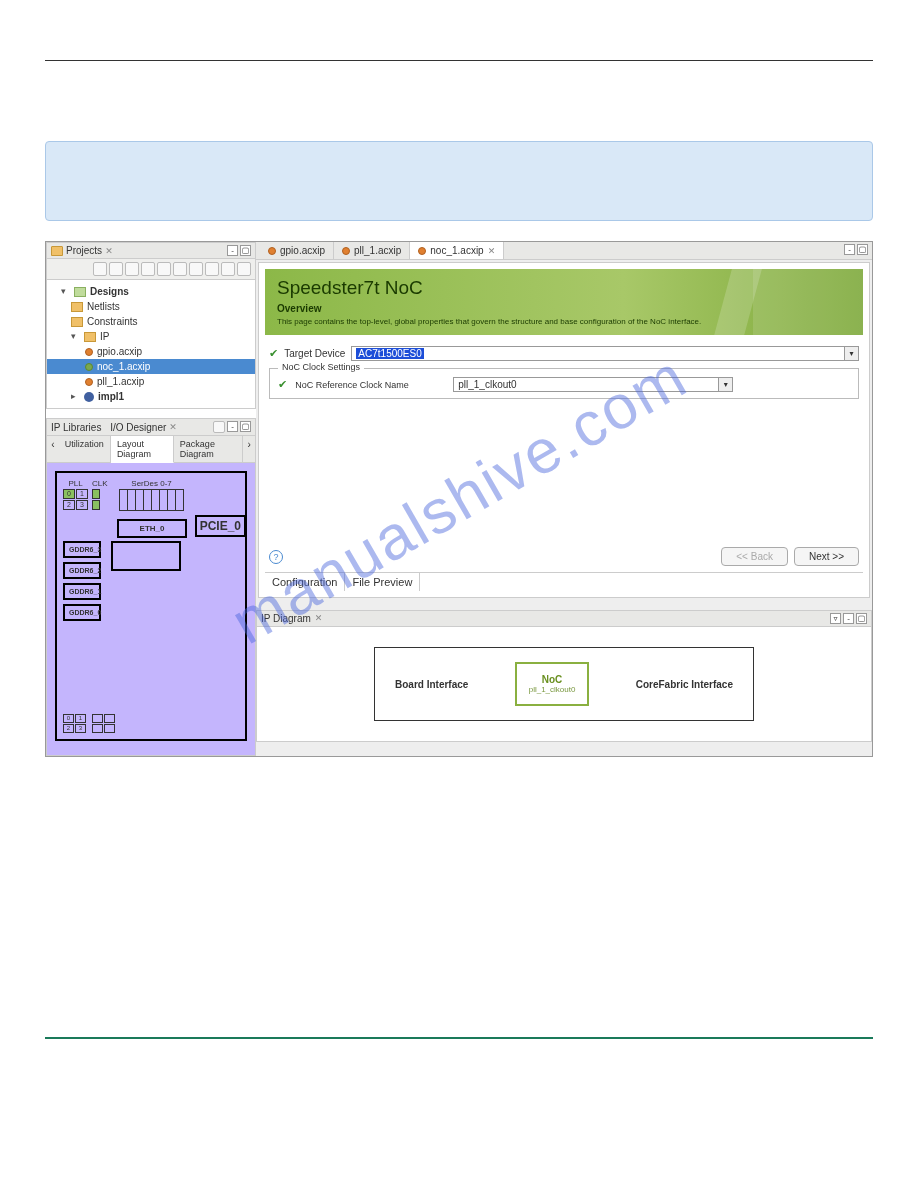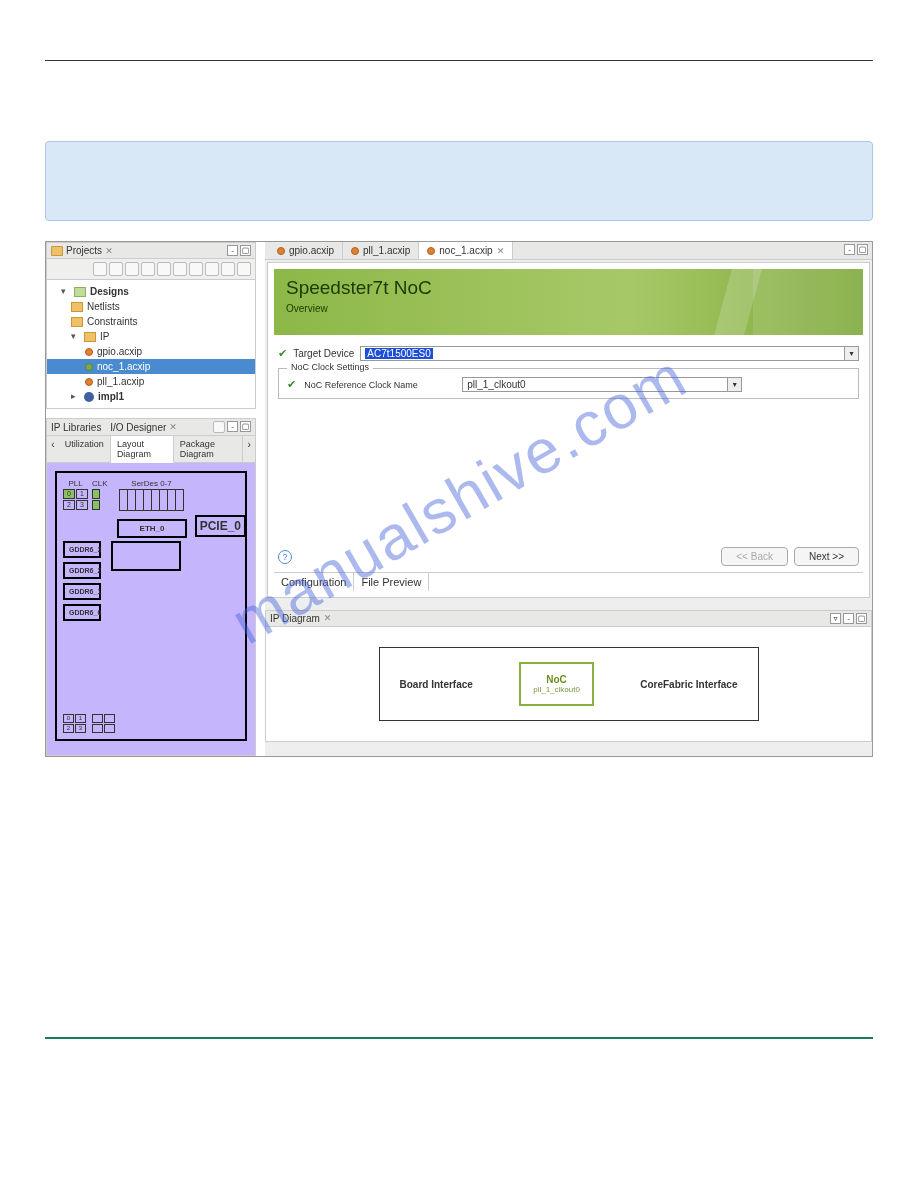--- a/index.html
+++ b/index.html
@@ -1,20 +1,20 @@
 <!DOCTYPE html>
 <html><head>
 <meta charset="utf-8">
 <style>
 *{box-sizing:border-box;margin:0;padding:0}
 body{font-family:Arial,sans-serif;font-size:11px;background:#fff;color:#333}
 .page{width:918px;margin:0 auto;padding:60px 45px;position:relative}
 .hr{border-top:1px solid #333;margin-bottom:80px}
 .note-box{background:#d9e8f7;border:1px solid #aac8e8;border-radius:4px;padding:20px 18px;margin-bottom:20px;min-height:80px}
-.main-app{display:flex;gap:9px;border:1px solid #999}
+.main-app{display:flex;gap:0;border:1px solid #999}
 .left-col{width:210px;display:flex;flex-direction:column}
 .right-col{flex:1;display:flex;flex-direction:column;background:#eee}
 .panel{background:#f5f5f5;border:1px solid #ccc}
 .panel-header{display:flex;align-items:center;padding:2px 4px;background:#e8e8e6;border-bottom:1px solid #ccc}
 .panel-title{font-size:10px;flex:1;display:flex;align-items:center;gap:3px}
 .folder-icon{width:12px;height:10px;background:#f0c068;border:1px solid #c89838;border-radius:1px 1px 0 0;display:inline-block}
 .win-btns{display:flex;gap:2px}
 .win-btn{width:11px;height:11px;border:1px solid #999;background:#fff;font-size:8px;text-align:center;line-height:9px}
 .toolbar{padding:3px 4px;display:flex;gap:2px;justify-content:flex-end;background:#efefed;border-bottom:1px solid #ccc}
 .tb-icon{width:14px;height:14px;border:1px solid #bbb;background:#f8f8f8;border-radius:2px}
@@ -54,21 +54,21 @@
 .sm-grid{display:grid;grid-template-columns:repeat(2,11px);gap:1px}
 .sm-cell{width:11px;height:9px;border:1px solid #333;font-size:6px;text-align:center;line-height:7px}
 .editor-tabs{display:flex;background:#e8e8e6;border-bottom:1px solid #ccc;padding-left:4px}
 .etab{padding:3px 8px;font-size:10px;display:flex;align-items:center;gap:4px;border-right:1px solid #ccc;cursor:pointer}
 .etab.act{background:#fff}
 .close-x{font-size:9px;color:#888}
 .ed-win-btns{margin-left:auto;padding:2px 4px}
 .config-area{background:#fff;padding:6px;border:1px solid #ccc;margin:2px}
 .green-header{background:linear-gradient(to right,#8cb848,#a8c868 60%,#7ca838);padding:8px 12px;color:#1a3a00;position:relative}
 .green-header h2{font-size:19px;font-weight:normal;margin-bottom:4px}
-.green-header .ov{font-size:10px;font-weight:normal;margin-bottom:13px}
+.green-header .ov{font-size:10px;font-weight:bold;margin-bottom:3px}
 .green-header .desc{font-size:8px;line-height:1.3}
 .gh-deco{position:absolute;right:0;top:0;bottom:0;width:110px;background:rgba(255,255,255,0.12)}
 .gh-deco::before{content:'';position:absolute;left:-30px;top:0;bottom:0;width:30px;background:rgba(255,255,255,0.18);transform:skewX(-15deg)}
 .form-row{display:flex;align-items:center;gap:6px;padding:3px 0;font-size:10px}
 .check{color:#3a9030;font-size:11px}
 .combo{flex:1;border:1px solid #999;padding:1px 4px;font-size:10px;background:#fff;position:relative}
 .combo .arr{position:absolute;right:0;top:0;bottom:0;width:14px;border-left:1px solid #999;background:#eee;text-align:center;font-size:8px;line-height:14px}
 .combo .selhl{background:#1d4ed8;color:#fff;padding:0 2px}
 .fieldset{border:1px solid #bbb;margin:4px 0;padding:6px 8px 4px;position:relative}
 .fieldset .leg{position:absolute;top:-7px;left:8px;background:#fff;padding:0 4px;font-size:9px}
@@ -272,20 +272,21 @@
             <span class="win-btn">-</span>
             <span class="win-btn">▢</span>
           </div>
         </div>
 
         <div class="config-area">
           <div class="green-header">
             <div class="gh-deco"></div>
             <h2>Speedster7t NoC</h2>
             <div class="ov">Overview</div>
+            <div class="desc">This page contains the top-level, global properties that govern the structure and base configuration of the NoC interface.</div>
           </div>
 
           <div style="padding:8px 4px">
             <div class="form-row">
               <span class="check">✔</span>
               <span>Target Device</span>
               <div class="combo">
                 <span class="selhl">AC7t1500ES0</span>
                 <span class="arr">▾</span>
               </div>

